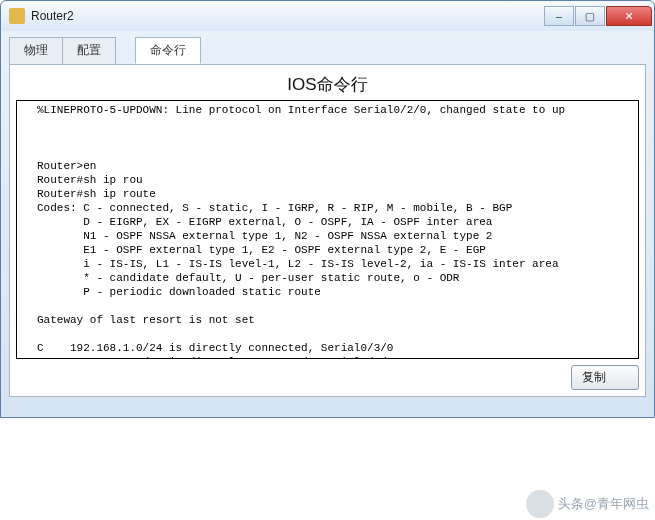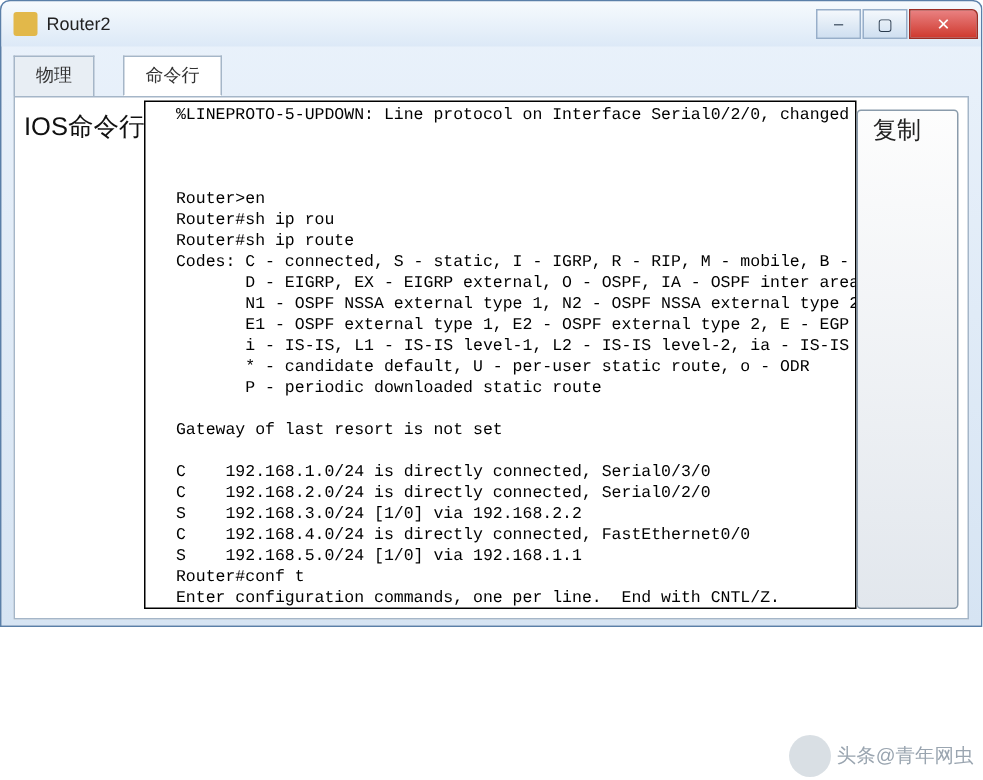--- a/index.html
+++ b/index.html
@@ -72,25 +72,25 @@
       margin-right: -1px;
     }
     .tab.active {
       background: #fff;
       z-index: 2;
       border-bottom: 1px solid #fff;
       margin-left: 20px;
     }
     .panel {
       flex: 1;
-      margin: 0 8px 4px 8px;
+      margin: 0 8px 20px 8px;
       background: #fff;
       border: 1px solid #a5b6c8;
       display: flex;
-      flex-direction: row;
+      flex-direction: column;
       padding: 2px 6px 6px 6px;
       overflow: hidden;
     }
     .panel h2 {
       text-align: center;
       font-size: 17px;
       font-weight: normal;
       padding: 6px 0 4px 0;
       color: #111;
     }
@@ -108,21 +108,21 @@
     }
     .btnrow {
       display: flex;
       justify-content: flex-end;
       gap: 8px;
       padding-top: 6px;
     }
     .btn {
       min-width: 68px;
       padding: 3px 10px;
-      font-size: 16px;
+      font-size: 12px;
       background: linear-gradient(#fdfdfd, #e2e7ed);
       border: 1px solid #8a9bab;
       border-radius: 3px;
       color: #222;
     }
     .watermark {
       position: absolute;
       right: 6px; bottom: 2px;
       font-size: 13px;
       color: #9aa5b0;
@@ -147,20 +147,21 @@
     <span class="title">Router2</span>
     <div class="winbtns">
       <div class="winbtn">–</div>
       <div class="winbtn">▢</div>
       <div class="winbtn close">✕</div>
     </div>
   </div>
 
   <div class="tabs">
     <div class="tab">物理</div>
+    <div class="tab">配置</div>
     <div class="tab active">命令行</div>
   </div>
 
   <div class="panel">
     <h2>IOS命令行</h2>
     <div class="terminal"><span>%LINEPROTO-5-UPDOWN: Line protocol on Interface Serial0/2/0, changed state to up
 
 
 
 Router&gt;en

